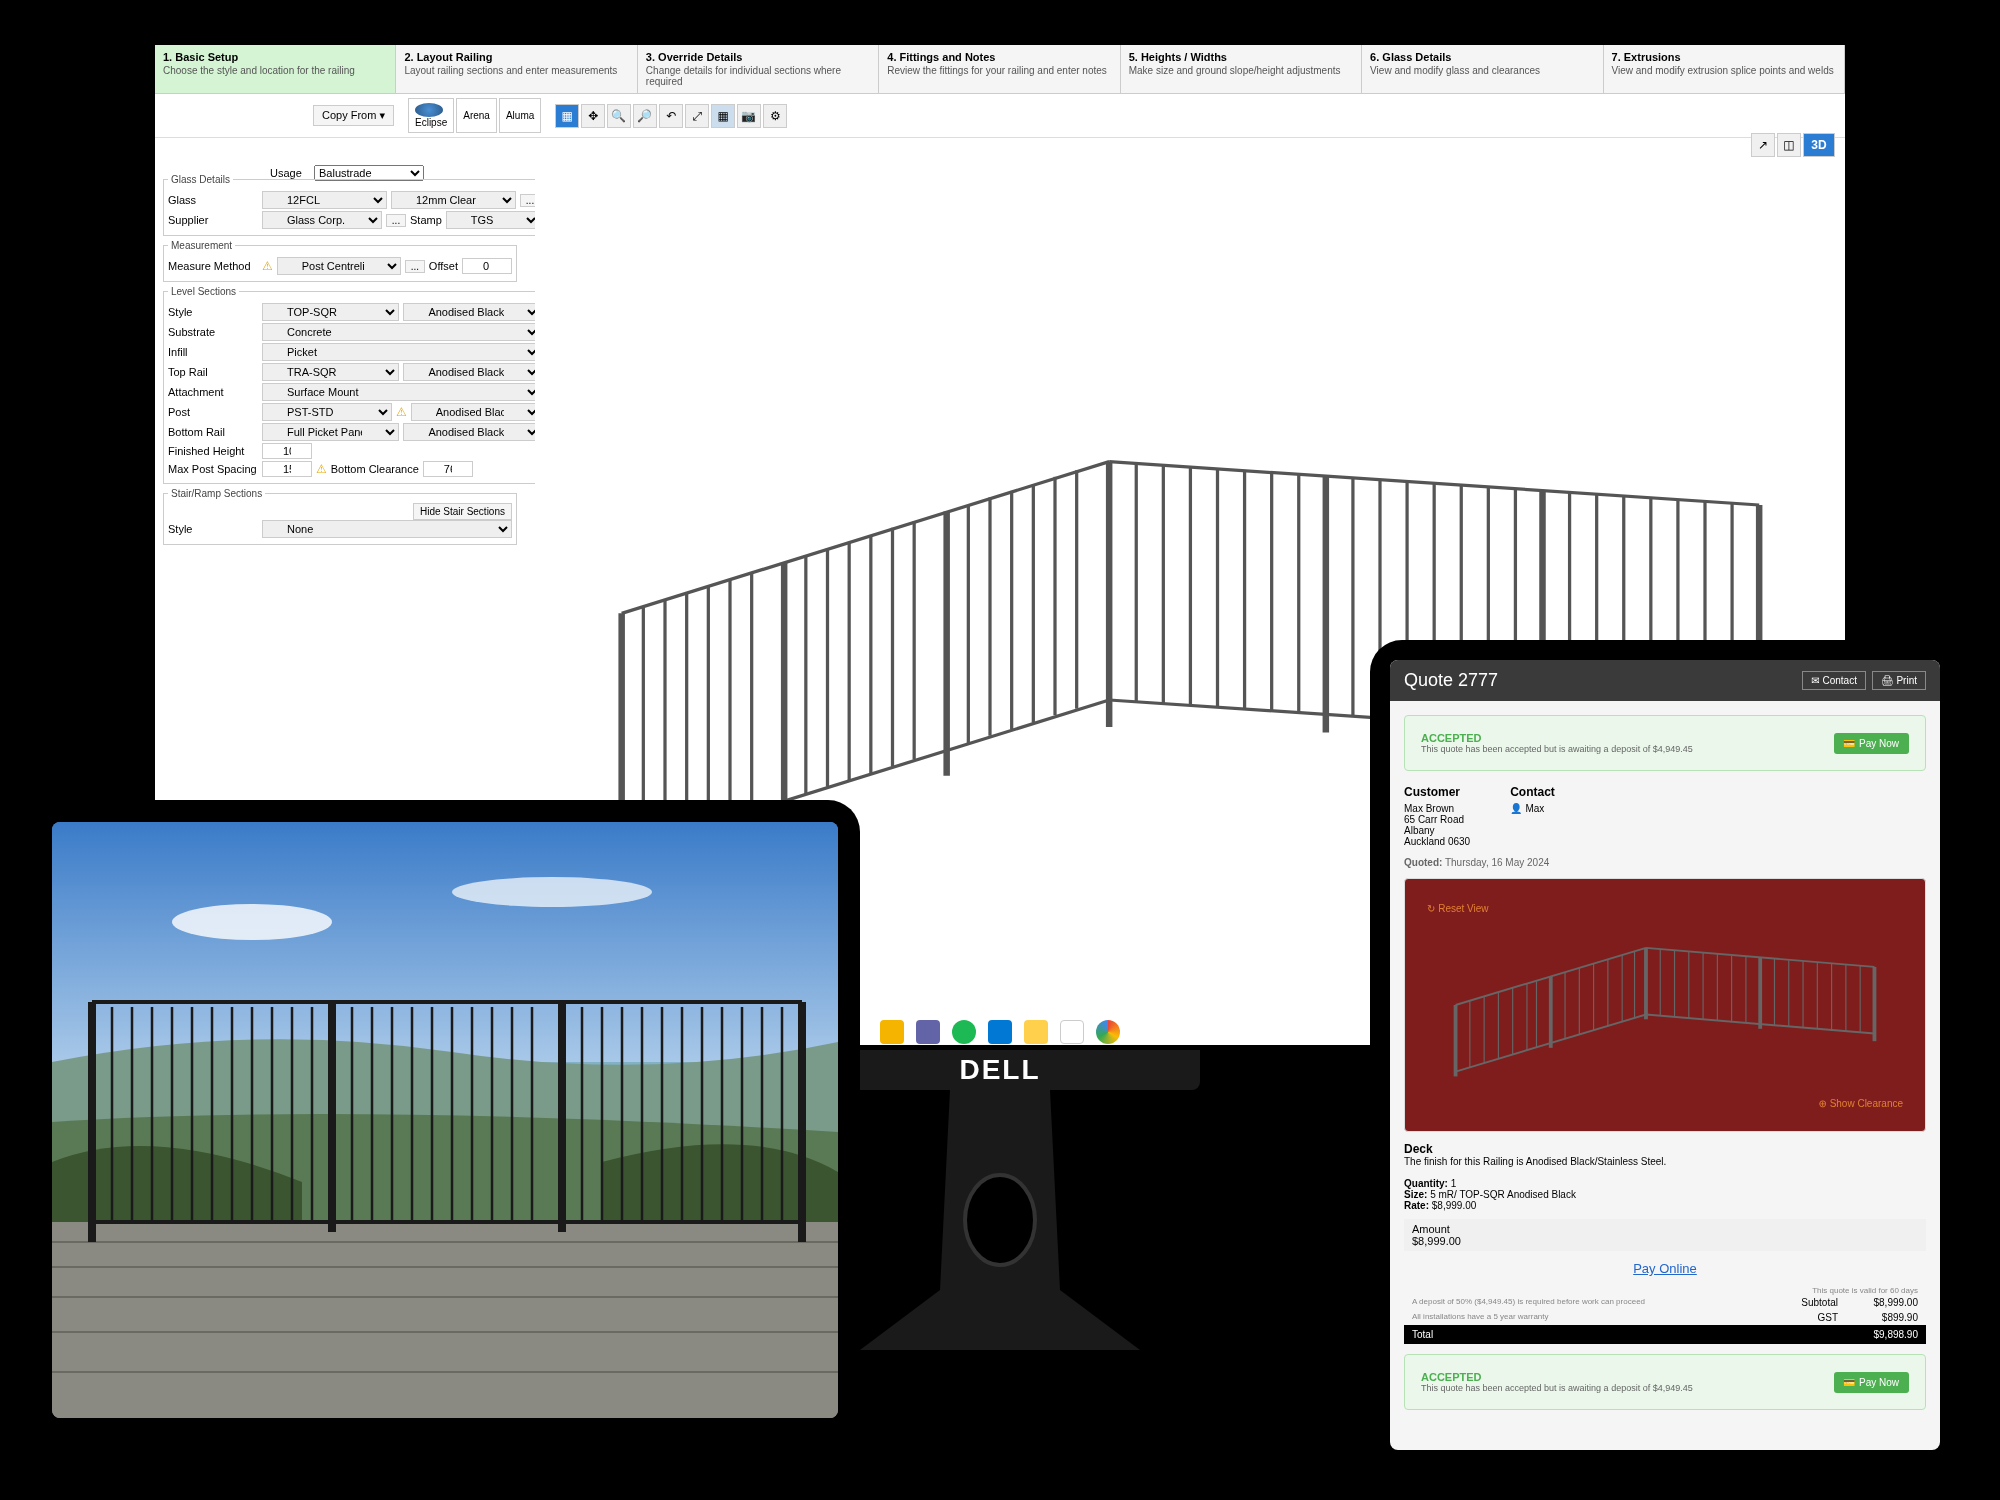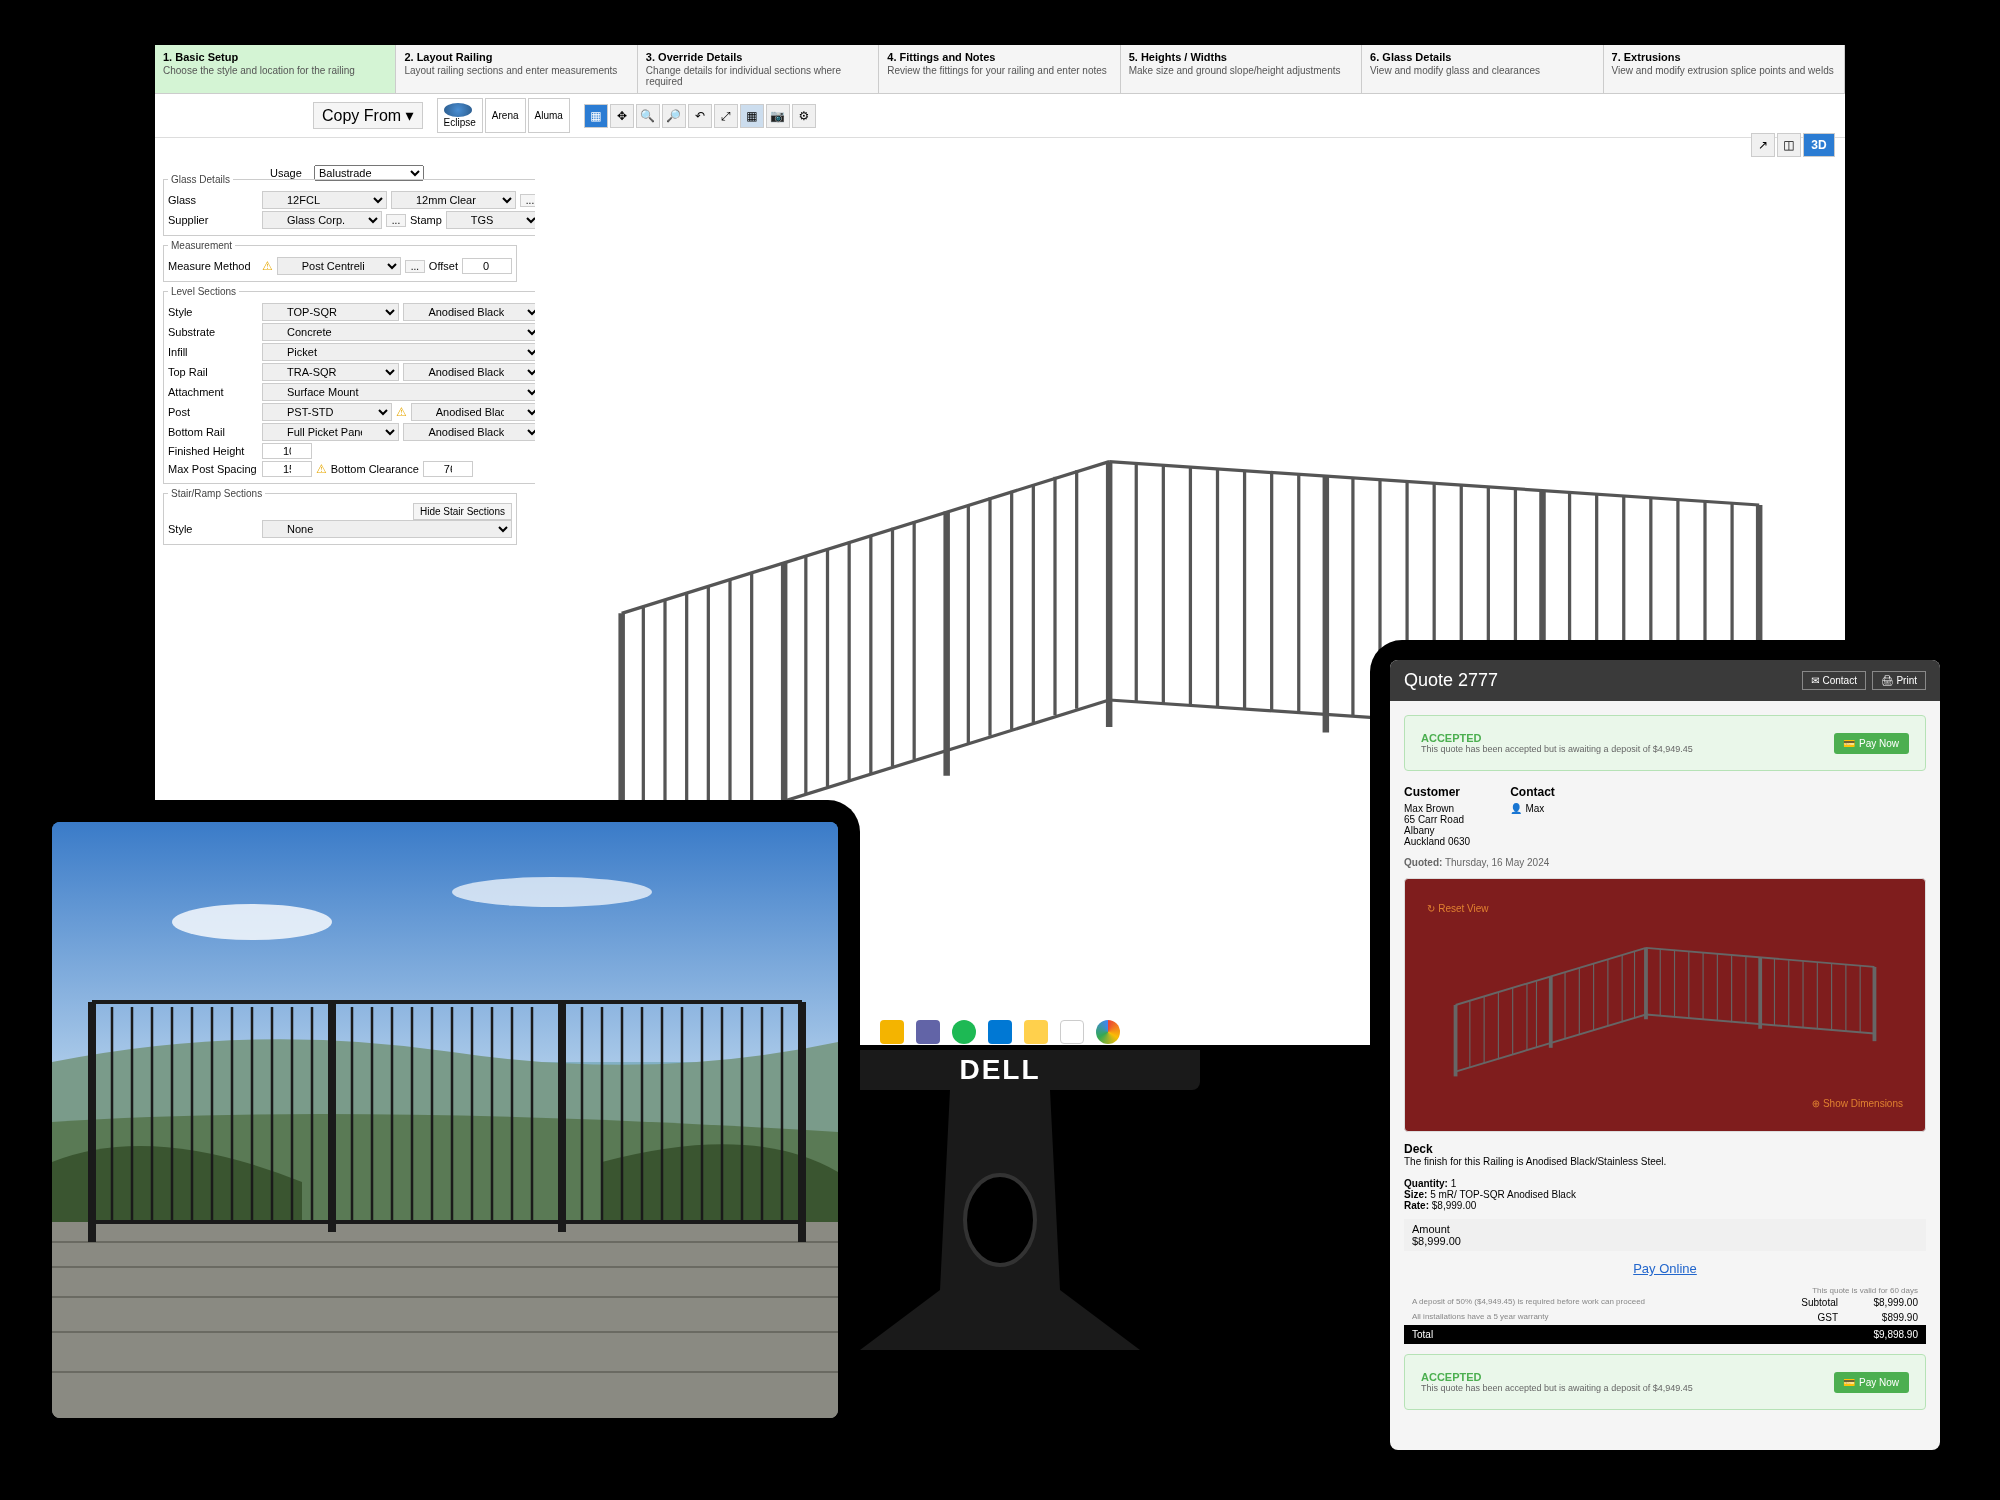--- a/index.html
+++ b/index.html
@@ -11,21 +11,21 @@
 
 
 .wizard-tabs { display: flex; border-bottom: 1px solid #ccc; background: #f5f5f5; }
 .wizard-tab { flex: 1; padding: 6px 8px; border-right: 1px solid #ccc; font-size: 11px; cursor: pointer; }
 .wizard-tab.active { background: #d4f4d4; }
 .wizard-tab .tab-title { font-weight: bold; font-size: 11px; }
 .wizard-tab .tab-desc { font-size: 10px; color: #555; margin-top: 2px; }
 
 
 .toolbar-row { display: flex; align-items: center; padding: 4px; border-bottom: 1px solid #ddd; gap: 4px; }
-.copy-btn { font-size: 16px; padding: 3px 8px; border: 1px solid #ccc; background: #f5f5f5; }
+.copy-btn { font-size: 11px; padding: 3px 8px; border: 1px solid #ccc; background: #f5f5f5; }
 .usage-row { display: flex; align-items: center; gap: 4px; font-size: 11px; margin-left: 20px; }
 .usage-sel { font-size: 11px; width: 110px; }
 .brand-btns { display: flex; gap: 2px; margin-left: 10px; }
 .brand-btn { font-size: 10px; padding: 4px 6px; border: 1px solid #ccc; background: #fff; text-align: center; }
 .icon-toolbar { display: flex; gap: 2px; margin-left: 10px; }
 .tb-btn { width: 24px; height: 24px; border: 1px solid #ccc; background: #f0f0f0; font-size: 12px; display: flex; align-items: center; justify-content: center; cursor: pointer; }
 .tb-btn.blue { background: #2b7cd3; color: #fff; }
 .tb-btn.active { background: #cde; }
 .right-tb { position: absolute; right: 10px; top: 88px; display: flex; gap: 2px; }
 .view3d { background: #2b7cd3; color: #fff; font-weight: bold; width: 32px; }
@@ -480,21 +480,21 @@
               <line x1="335" y1="39" x2="335" y2="109"></line>
             <line x1="365" y1="41" x2="365" y2="111"></line>
               <line x1="380" y1="43" x2="380" y2="113"></line>
               <line x1="395" y1="44" x2="395" y2="114"></line>
               <line x1="410" y1="45" x2="410" y2="115"></line>
               <line x1="425" y1="47" x2="425" y2="117"></line>
               <line x1="440" y1="48" x2="440" y2="118"></line>
               <line x1="455" y1="49" x2="455" y2="119"></line>
           </g>
         </svg>
-        <a class="show-dim">⊕ <span>Show Dimensions</span></a>
+        <a class="show-dim">⊕ <span>Show Clearance</span></a>
         <div style="clear:both"></div>
       </div>
 
       <div class="deck-section">
         <strong>Deck</strong>
         <div>The finish for this Railing is Anodised Black/Stainless Steel.</div>
         <br>
         <div><b>Quantity:</b> <span>1</span></div>
         <div><b>Size:</b> <span>5 mR/ TOP-SQR Anodised Black</span></div>
         <div><b>Rate:</b> <span>$8,999.00</span></div>

